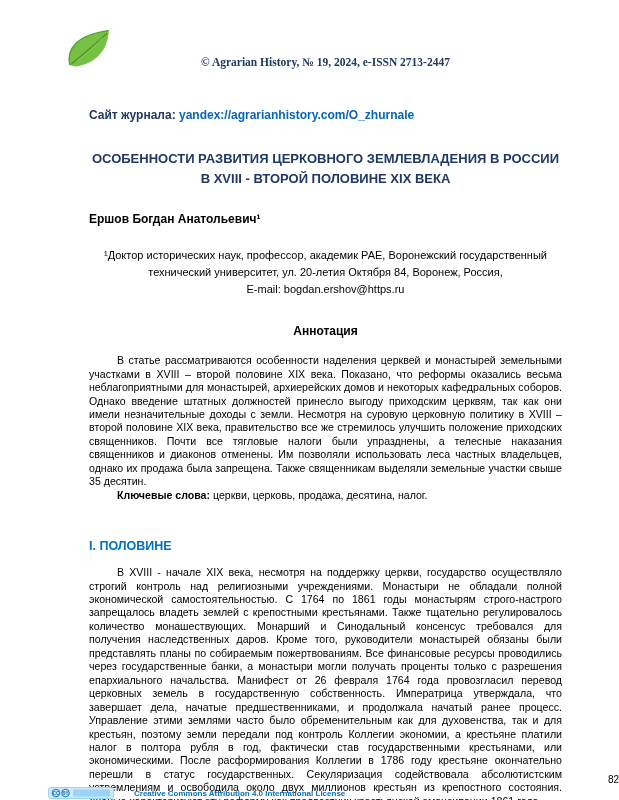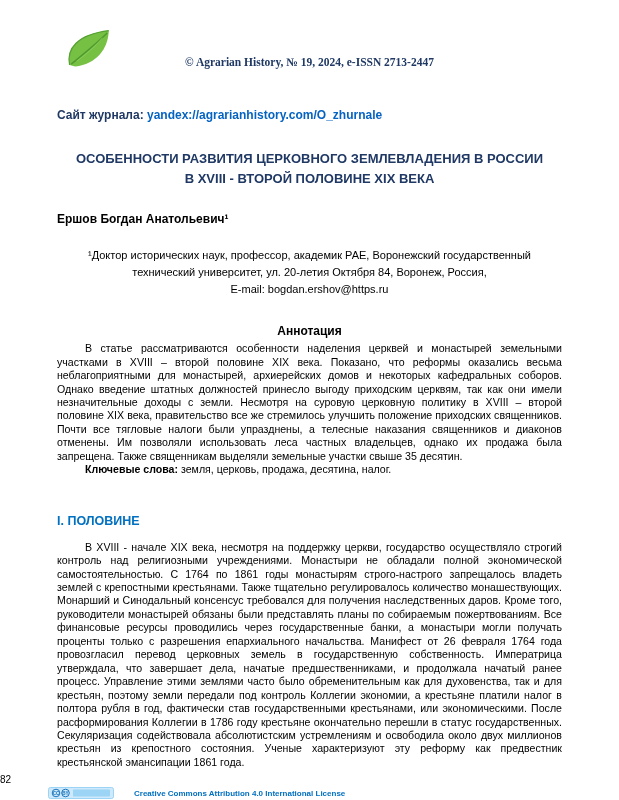--- a/index.html
+++ b/index.html
@@ -4,21 +4,21 @@
 <style>
   * { margin:0; padding:0; box-sizing:border-box; }
   html, body { width:619px; height:800px; }
   body {
     background:#ffffff;
     color:#000000;
     font-family:"Liberation Sans", sans-serif;
     position:relative;
     overflow:hidden;
   }
-  .page { position:relative; width:619px; height:800px; padding:30px 57px 0 57px; }
+  .page { position:relative; width:619px; height:800px; padding:30px 57px 0 89px; }
 
   .leaf { position:absolute; left:64px; top:28px; width:48px; height:42px; }
 
   .journal-line {
     margin-top:26px;
     text-align:center;
     font-family:"Liberation Serif", serif;
     font-weight:bold;
     font-size:11.5px;
     color:#1F3864;
@@ -45,33 +45,33 @@
     text-align:center;
     font-size:11px;
     line-height:1.55;
     font-weight:normal;
   }
   .email-line { margin-top:0; }
 
   .abstract-heading { margin-top:26px; text-align:center; font-size:12px; font-weight:bold; }
 
   .body-par {
-    margin-top:4px;
+    margin-top:16px;
     font-size:10.6px;
     line-height:1.27;
     text-align:justify;
     text-indent:28px;
   }
   .keywords { margin-top:0; }
   .bold { font-weight:bold; }
 
   .section-heading { margin-top:37px; color:#0070C0; font-size:12.5px; font-weight:bold; }
   .intro-par { margin-top:13px; }
 
-  .page-number { position:absolute; bottom:15px; left:0; width:619px; text-align:left; font-size:10px; }
+  .page-number { position:absolute; bottom:15px; left:0; width:619px; text-align:right; font-size:10px; }
 
   .license-row { position:absolute; bottom:1px; left:48px; display:flex; align-items:center; gap:20px; }
   .cc-badge { width:66px; height:12px; display:block; }
   .license-text { color:#0070C0; font-size:8px; font-weight:bold; cursor:pointer; }
 </style>
 </head>
 <body>
 
 <div class="page">
 
@@ -90,21 +90,21 @@
 
   <div class="author">Ершов Богдан Анатольевич¹</div>
 
   <div class="affiliation">¹Доктор исторических наук, профессор, академик РАЕ, Воронежский государственный технический университет, ул. 20-летия Октября 84, Воронеж, Россия,</div>
   <div class="affiliation email-line">E-mail: bogdan.ershov@https.ru</div>
 
   <h2 class="abstract-heading">Аннотация</h2>
 
   <p class="body-par">В статье рассматриваются особенности наделения церквей и монастырей земельными участками в XVIII – второй половине XIX века. Показано, что реформы оказались весьма неблагоприятными для монастырей, архиерейских домов и некоторых кафедральных соборов. Однако введение штатных должностей принесло выгоду приходским церквям, так как они имели незначительные доходы с земли. Несмотря на суровую церковную политику в XVIII – второй половине XIX века, правительство все же стремилось улучшить положение приходских священников. Почти все тягловые налоги были упразднены, а телесные наказания священников и диаконов отменены. Им позволяли использовать леса частных владельцев, однако их продажа была запрещена. Также священникам выделяли земельные участки свыше 35 десятин.</p>
 
-  <p class="body-par keywords"><span class="bold">Ключевые слова: </span><span>земля, церковь, продажа, десятина, налог.</span></p>
+  <p class="body-par keywords"><span class="bold">Ключевые слова: </span><span>церкви, церковь, продажа, десятина, налог.</span></p>
 
   <h2 class="section-heading">I. ПОЛОВИНЕ</h2>
 
   <p class="body-par intro-par">В XVIII - начале XIX века, несмотря на поддержку церкви, государство осуществляло строгий контроль над религиозными учреждениями. Монастыри не обладали полной экономической самостоятельностью. С 1764 по 1861 годы монастырям строго-настрого запрещалось владеть землей с крепостными крестьянами. Также тщательно регулировалось количество монашествующих. Монарший и Синодальный консенсус требовался для получения наследственных даров. Кроме того, руководители монастырей обязаны были представлять планы по собираемым пожертвованиям. Все финансовые ресурсы проводились через государственные банки, а монастыри могли получать проценты только с разрешения епархиального начальства. Манифест от 26 февраля 1764 года провозгласил перевод церковных земель в государственную собственность. Императрица утверждала, что завершает дела, начатые предшественниками, и продолжала начатый ранее процесс. Управление этими землями часто было обременительным как для духовенства, так и для крестьян, поэтому земли передали под контроль Коллегии экономии, а крестьяне платили налог в полтора рубля в год, фактически став государственными крестьянами, или экономическими. После расформирования Коллегии в 1786 году крестьяне окончательно перешли в статус государственных. Секуляризация содействовала абсолютистским устремлениям и освободила около двух миллионов крестьян из крепостного состояния. Ученые характеризуют эту реформу как предвестник крестьянской эмансипации 1861 года.</p>
 
   <div class="page-number">82</div>
 
   <div class="license-row">
     <svg class="cc-badge" viewBox="0 0 66 12" aria-hidden="true">
       <rect x="0.5" y="0.5" width="65" height="11" rx="2" fill="#CDE9FB" stroke="#9BD4F5" stroke-width="1"></rect>

